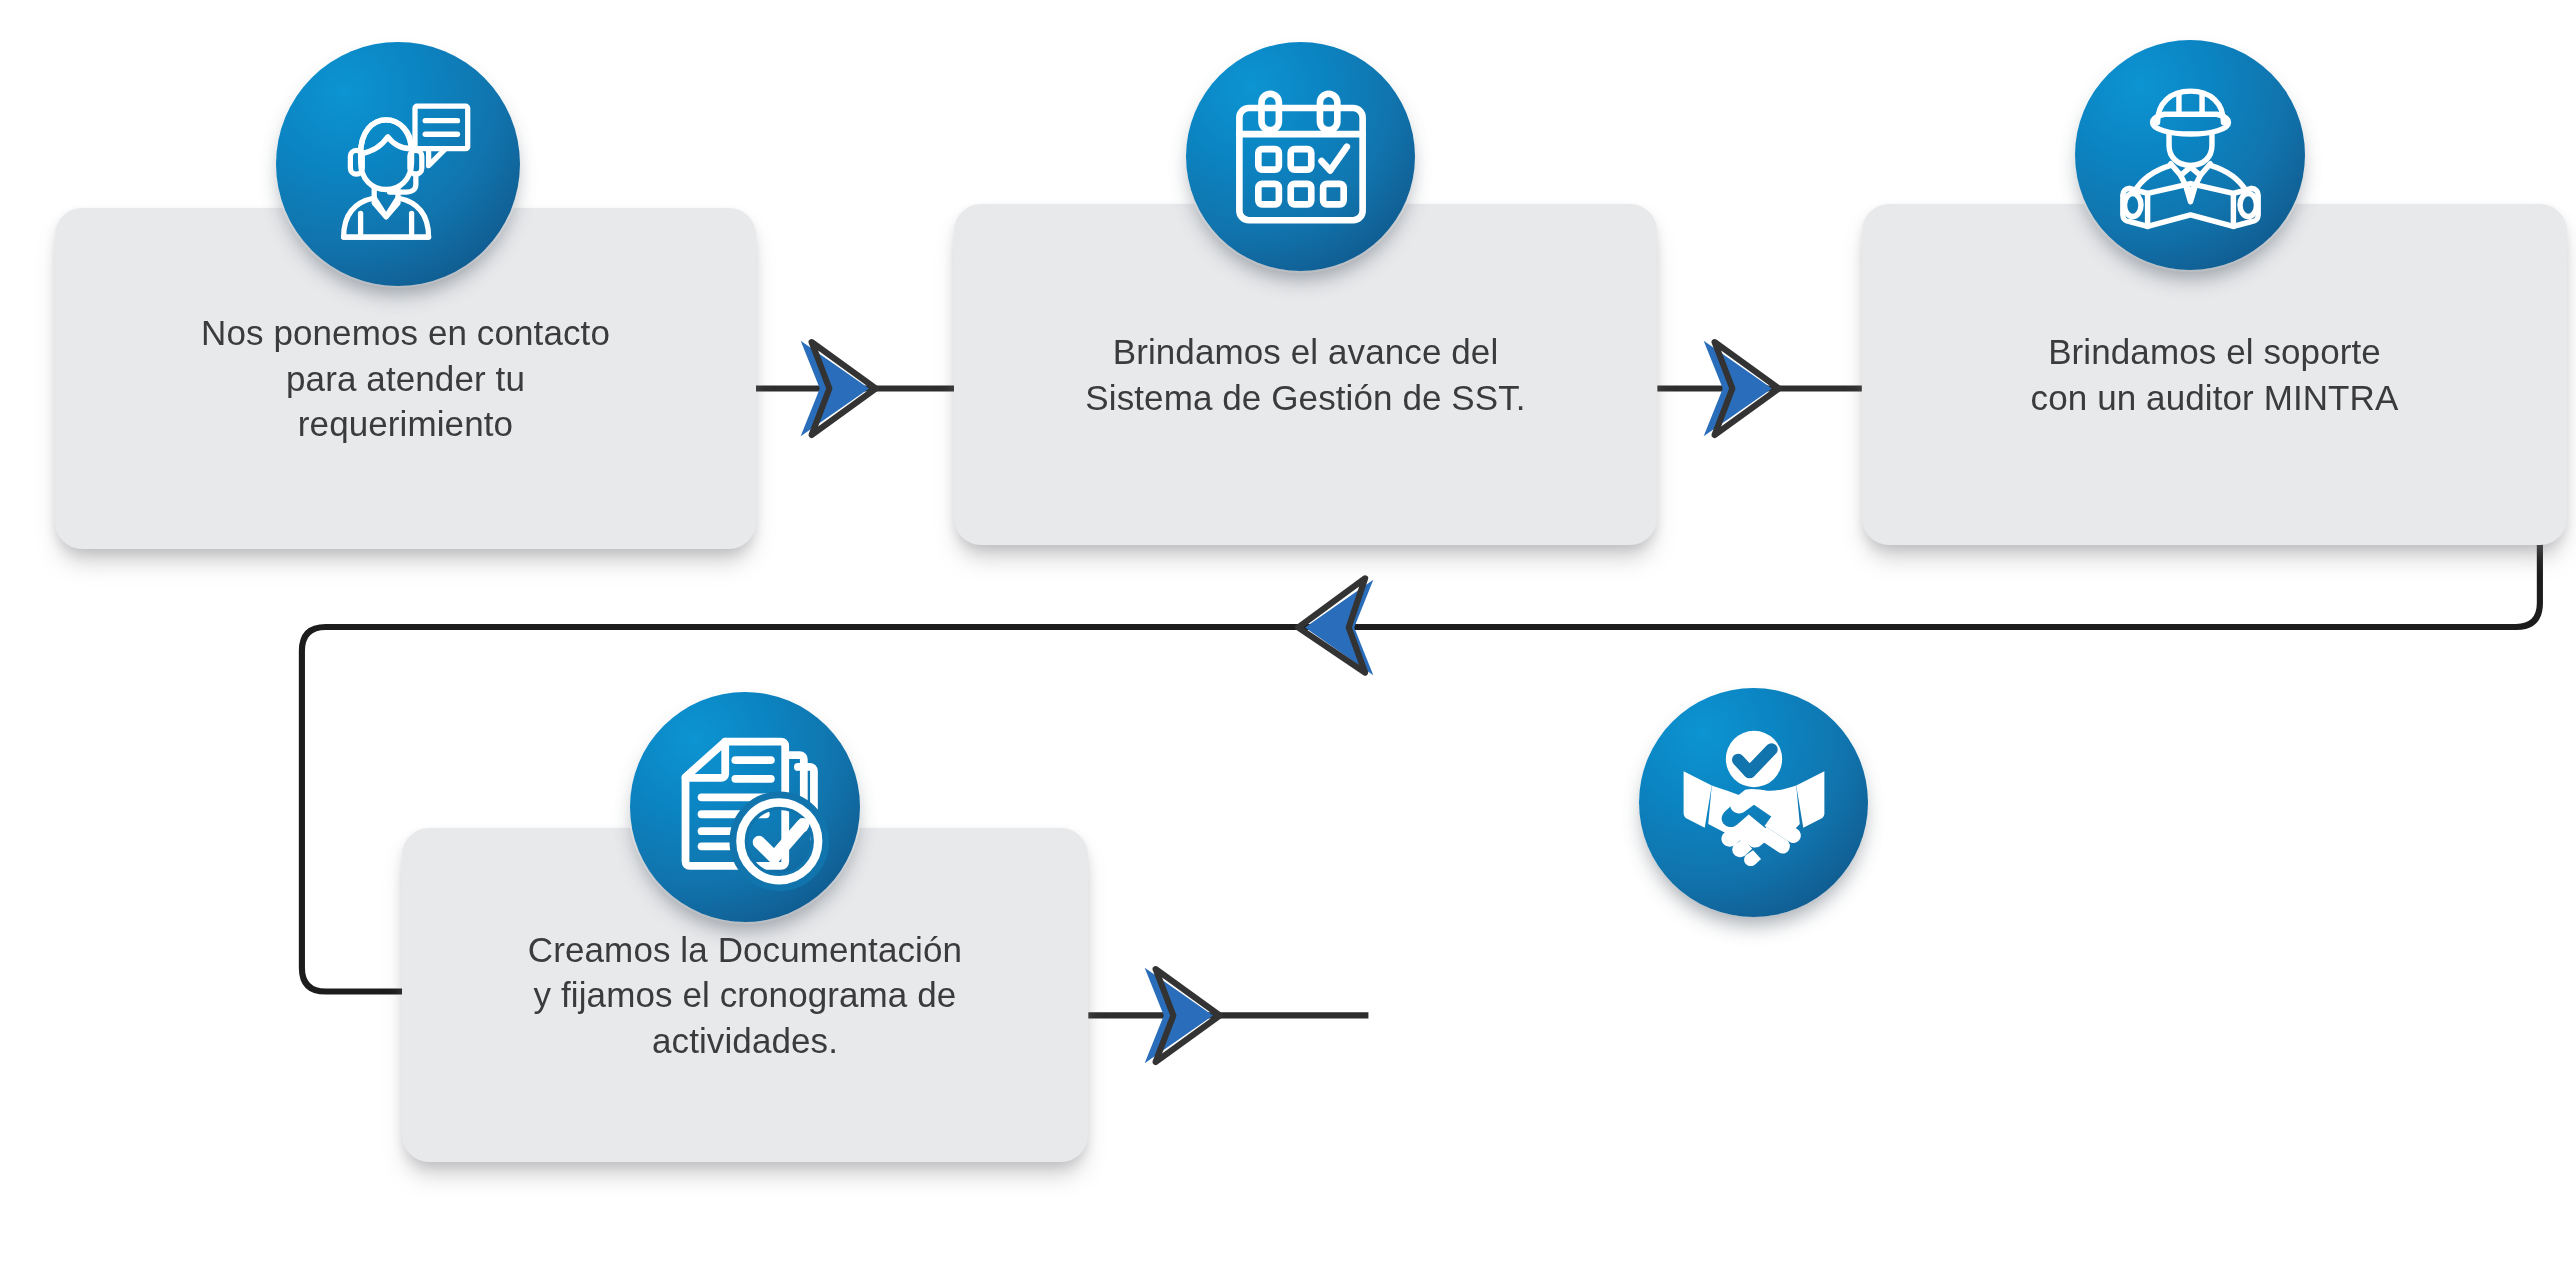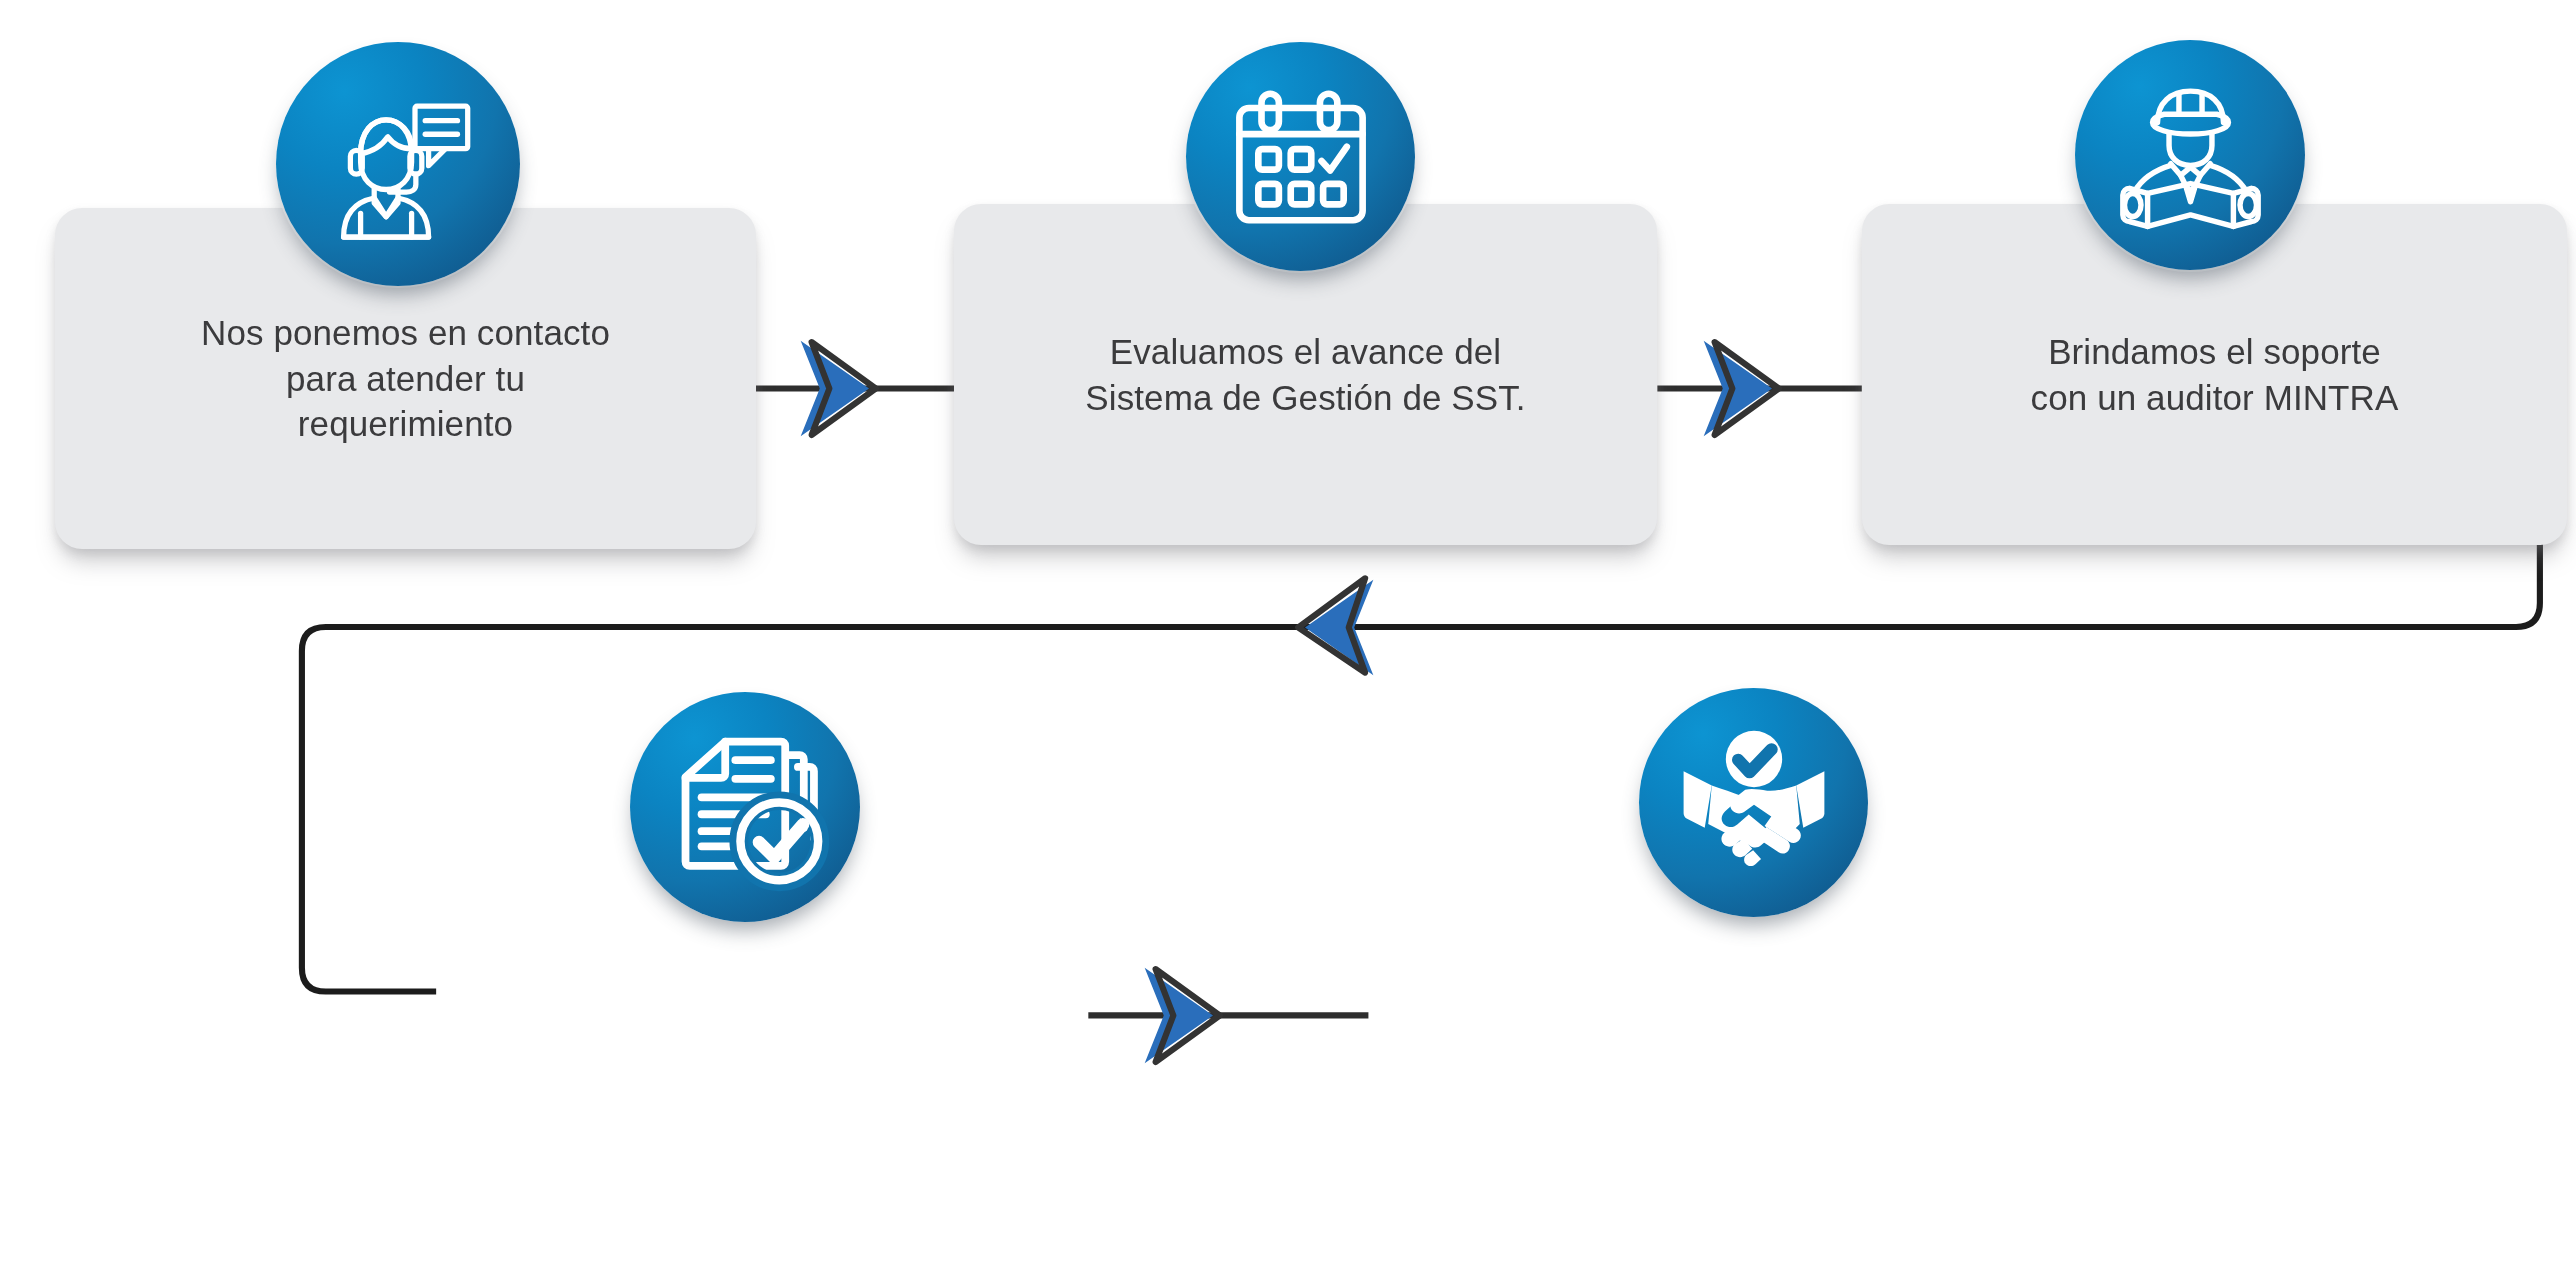--- a/index.html
+++ b/index.html
@@ -131,21 +131,21 @@
 
       <path d="M36 64 L36 73 L43 81 L50 73 L50 64"></path>
       <path d="M18 93 C18 78 26 72 36 70 L43 81 L50 70 C60 72 68 78 68 93 Z"></path>
       <line x1="18" y1="93" x2="68" y2="93"></line>
       <line x1="28" y1="79" x2="28" y2="93"></line>
       <line x1="58" y1="79" x2="58" y2="93"></line>
     </svg>
   </div>
 
   <div class="card" style="left:954px; top:204px; width:703px; height:341px;">
-    <div class="card-text">Evaluamos el avance del
+    <div class="card-text">Brindamos el avance del
 Sistema de Gestión de SST.</div>
   </div>
 
   <div class="badge" style="left:1186px; top:42px; width:229px; height:229px;">
     <svg width="158" height="158" viewBox="0 0 100 100" fill="none" stroke="#ffffff" stroke-width="4.2" stroke-linecap="round" stroke-linejoin="round">
 
       <rect x="25" y="10" width="11" height="23" rx="5.5"></rect>
       <rect x="62" y="10" width="11" height="23" rx="5.5"></rect>
 
       <rect x="11" y="19" width="78" height="71" rx="6"></rect>
@@ -190,20 +190,25 @@
       <path d="M13 70 C11 70 9 71.5 9 74 L9 86 C9 88.5 11 90 13 90 L24 93 L50 86 L76 93 L87 90 C89 90 91 88.5 91 86 L91 74 C91 71.5 89 70 87 70"></path>
       <path d="M13 70 L24 73 L50 67 L76 73 L87 70"></path>
       <path d="M24 73 L24 93"></path>
       <path d="M76 73 L76 93"></path>
 
       <ellipse cx="15" cy="80" rx="5" ry="7"></ellipse>
       <ellipse cx="85" cy="80" rx="5" ry="7"></ellipse>
     </svg>
   </div>
 
+  <div class="card" style="left:402px; top:828px; width:686px; height:334px;">
+    <div class="card-text">Creamos la Documentación
+y fijamos el cronograma de
+actividades.</div>
+  </div>
 
   <div class="badge" style="left:630px; top:692px; width:230px; height:230px;">
     <svg width="169" height="169" viewBox="0 0 100 100" fill="none">
       <g stroke="#ffffff" stroke-width="4.6" stroke-linecap="round" stroke-linejoin="round" fill="none">
 
         <path d="M74 19 L82 19 C83.5 19 84.5 20 84.5 21.5 L84.5 62"></path>
         <path d="M81 26 L88 26 C89.5 26 90.5 27 90.5 28.5 L90.5 68"></path>
 
         <path d="M38 11 L71 11 C72.5 11 73.5 12 73.5 13.5 L73.5 82 C73.5 83.5 72.5 84.5 71 84.5 L17 84.5 C15.5 84.5 14.5 83.5 14.5 82 L14.5 32 Z"></path>
         <path d="M38 11 L38 30 C38 31.5 37 32.5 35.5 32.5 L14.5 32.5"></path>

